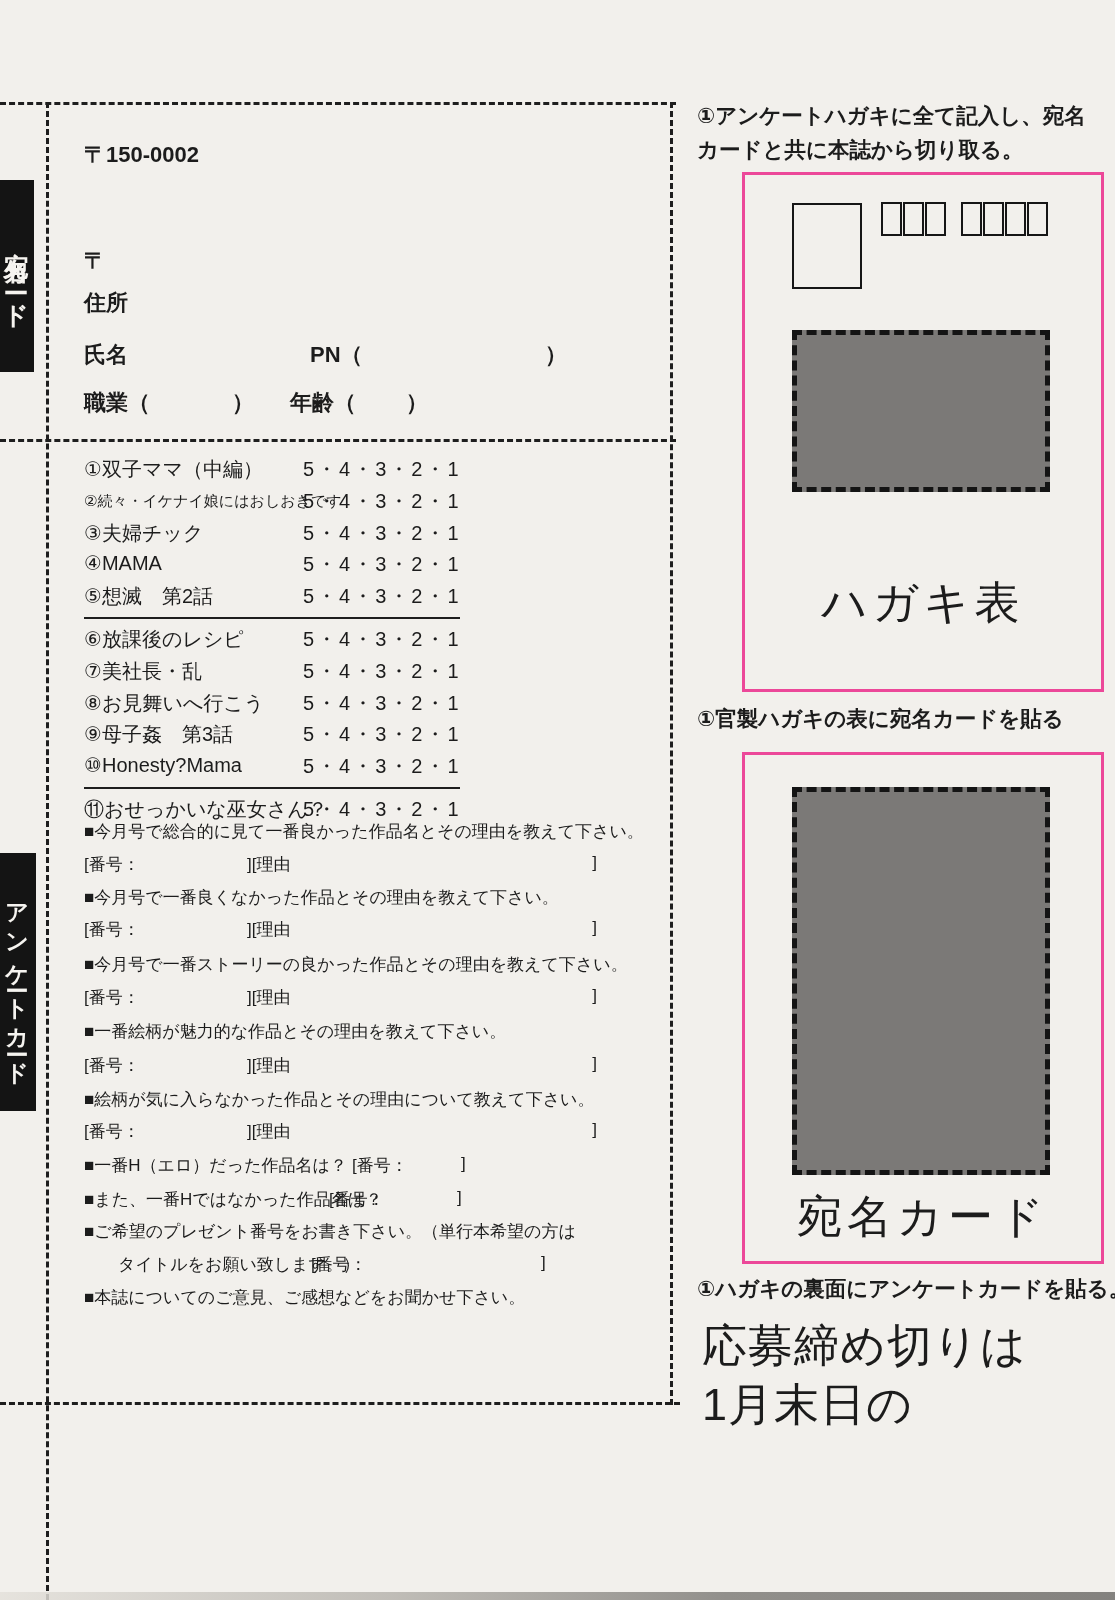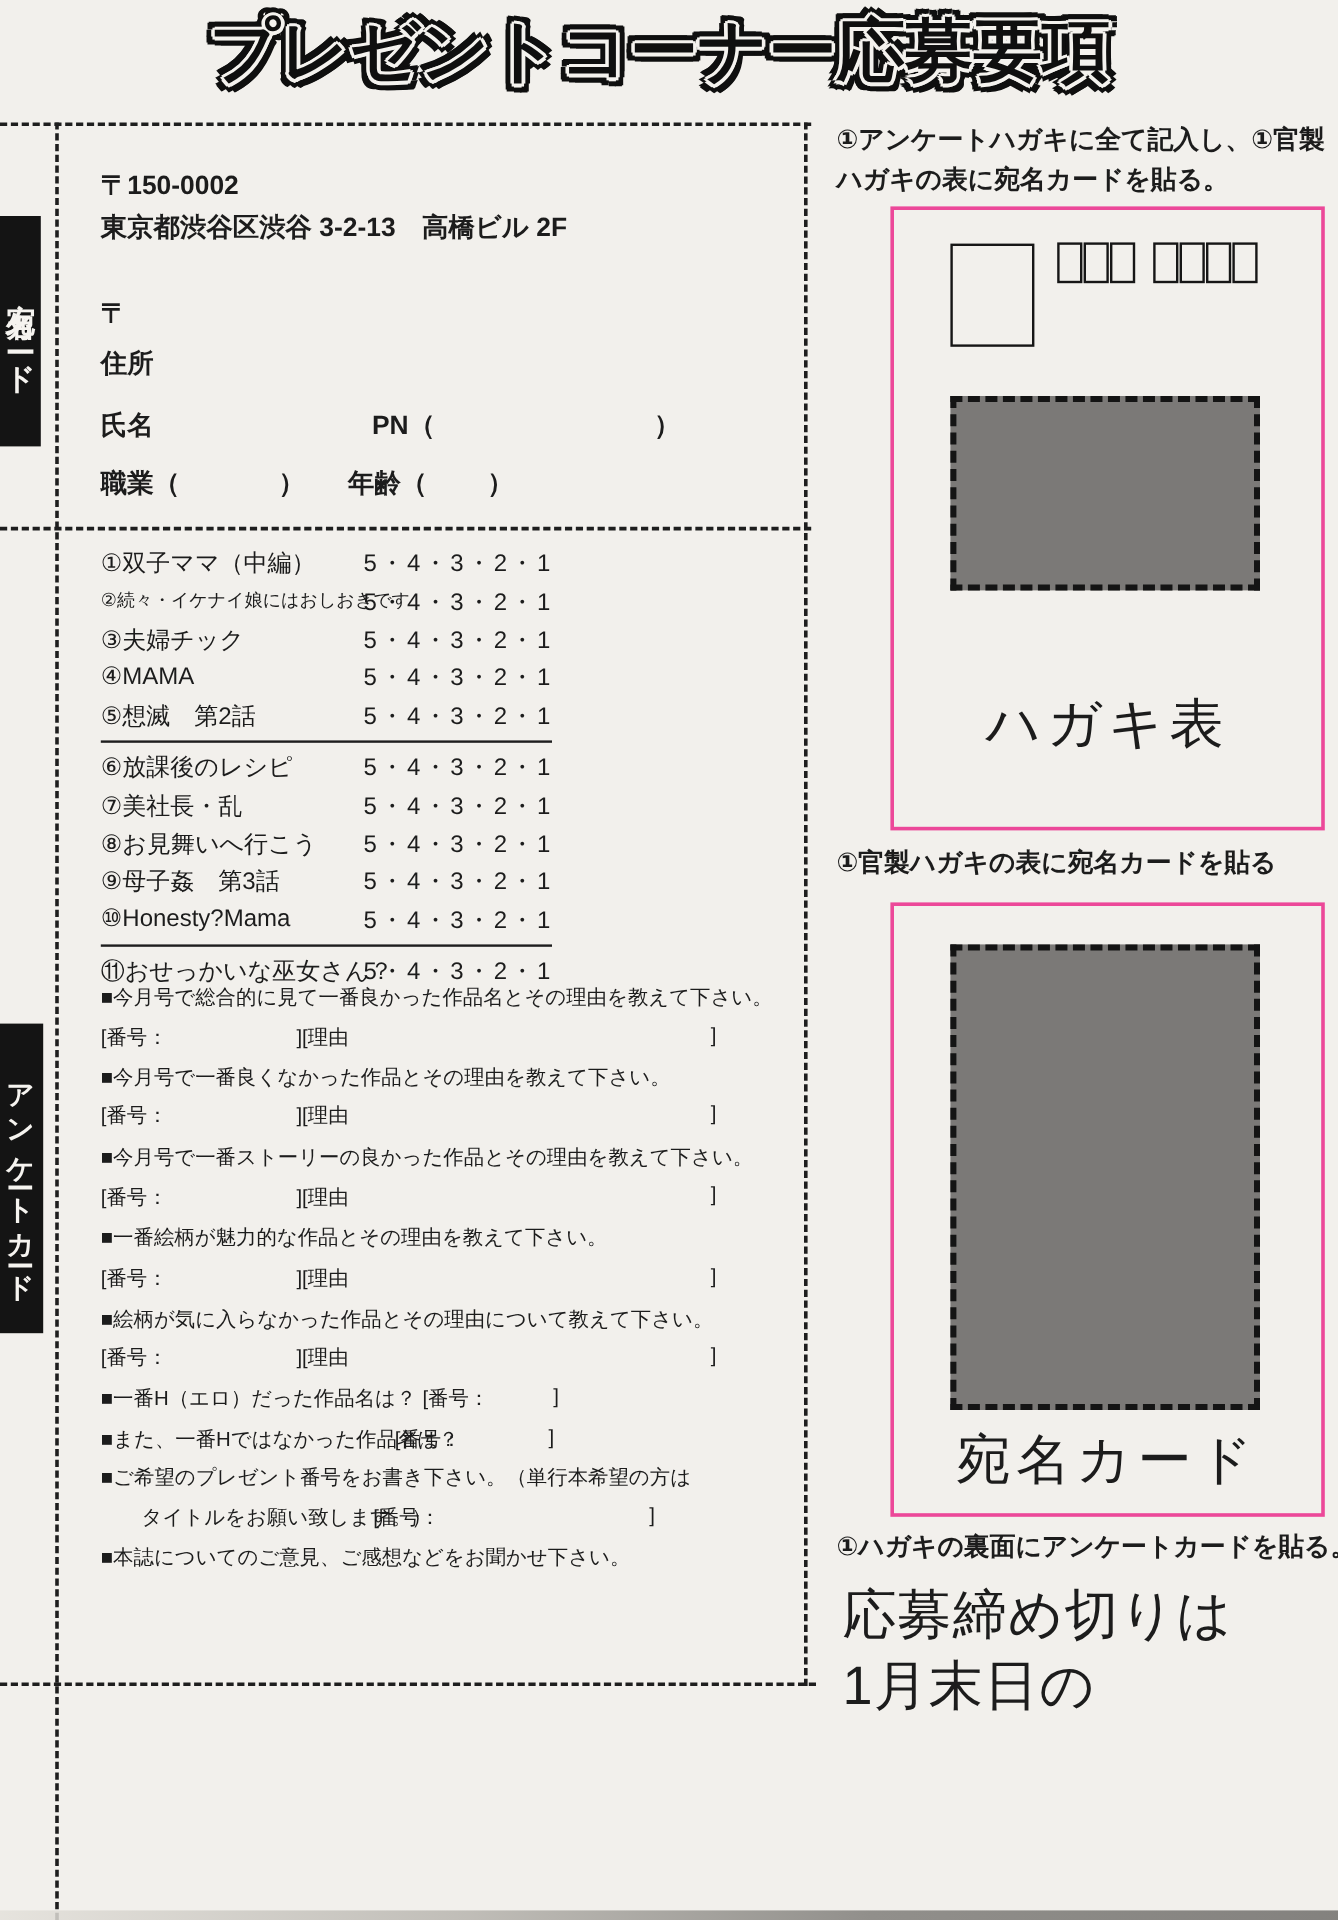--- a/index.html
+++ b/index.html
@@ -91,34 +91,32 @@
   .deadline{position:absolute; left:702px; top:1316px; font-size:45px; font-weight:400; line-height:59px; letter-spacing:1px;}
   
   .scan-edge{position:absolute; left:0; bottom:0; width:100%; height:8px;
     background:linear-gradient(to right,#e4e1db 0%,#b7b4ae 35%,#807e7a 65%,#706e6b 100%); opacity:.85;}
 </style>
 </head>
 <body>
 
 <div class="page">
 
-  <div class="title">プレゼントコーナー応募要項</div>
 
   <div class="hline hl-top"></div>
   <div class="hline hl-mid"></div>
   <div class="hline hl-bot"></div>
   <div class="vline vl-left"></div>
   <div class="vline vl-right"></div>
 
   <div class="vtab vtab-address">宛名カード</div>
   <div class="vtab vtab-survey">アンケートカード</div>
 
   <div class="addr">
     <div class="ln a1">〒150-0002</div>
-    <div class="ln a2">東京都渋谷区渋谷 3-2-13　高橋ビル 2F</div>
     <div class="ln a4">〒</div>
     <div class="ln a5">住所</div>
     <div class="ln a6">
       <span style="left:0;">氏名</span>
       <span class="pn-open">PN（</span>
       <span class="pn-close">）</span>
     </div>
     <div class="ln a7">
       <span class="job-open">職業（</span>
       <span class="job-close">）</span>
@@ -219,21 +217,21 @@
     </div>
     <div class="ql q-p1">■ご希望のプレゼント番号をお書き下さい。（単行本希望の方は</div>
     <div class="ql q-p2">
       <span class="inlinefield p2-txt">タイトルをお願い致します。）</span>
       <span class="inlinefield p2-no">[番号：</span>
       <span class="inlinefield p2-cl">]</span>
     </div>
     <div class="ql q-cm">■本誌についてのご意見、ご感想などをお聞かせ下さい。</div>
   </div>
 
-  <div class="step step1">①アンケートハガキに全て記入し、①官製ハガキの表に宛名カードを貼る。</div>
+  <div class="step step1">①アンケートハガキに全て記入し、宛名カードと共に本誌から切り取る。</div>
 
   <div class="pcard pc-front">
     <div class="stamp"></div>
     <div class="codes codes-a">
       <div class="cbox"></div>
       <div class="cbox"></div>
       <div class="cbox"></div>
     </div>
     <div class="codes codes-b">
       <div class="cbox"></div>

